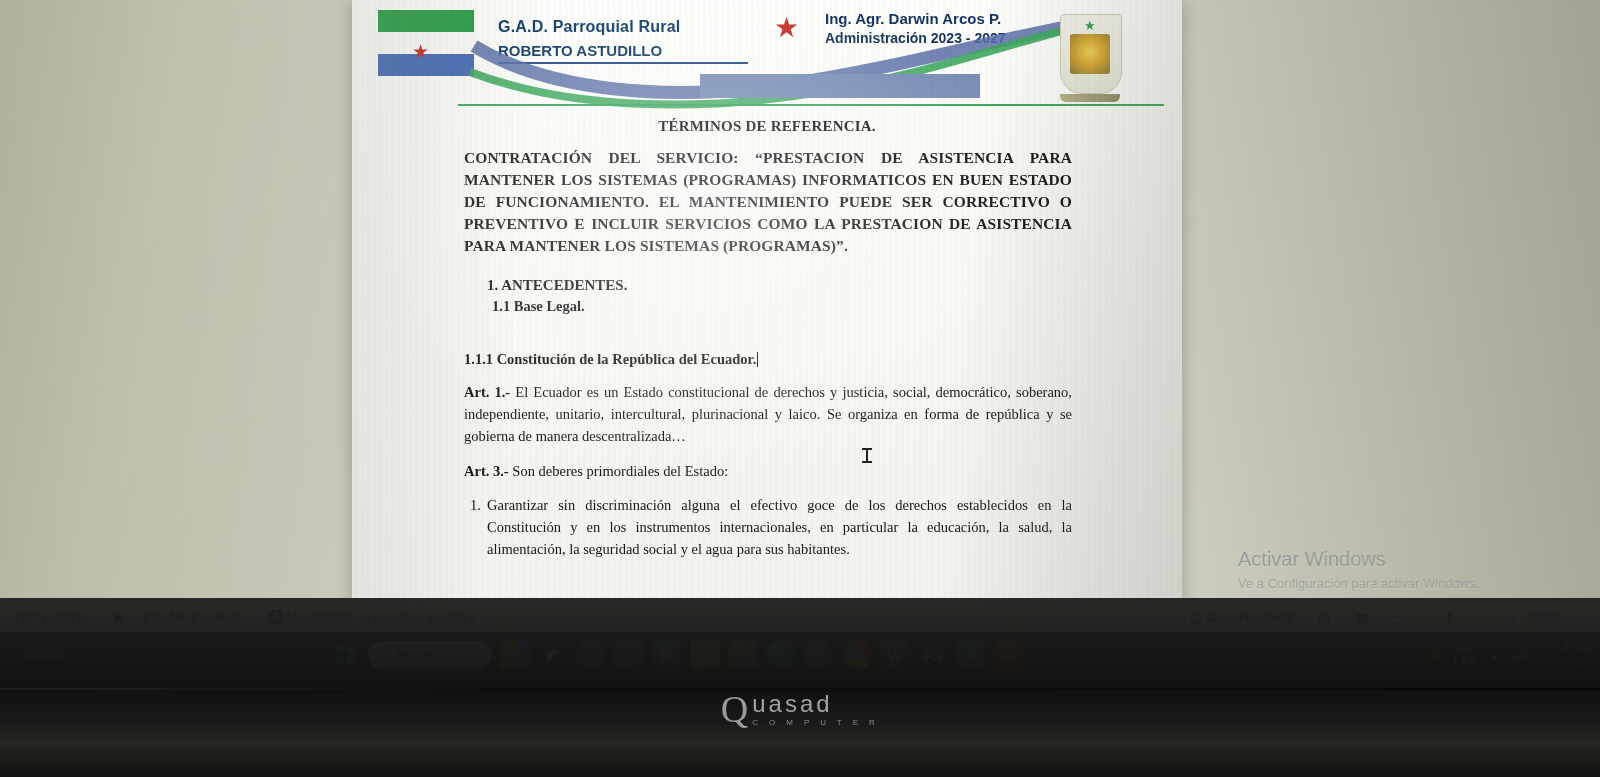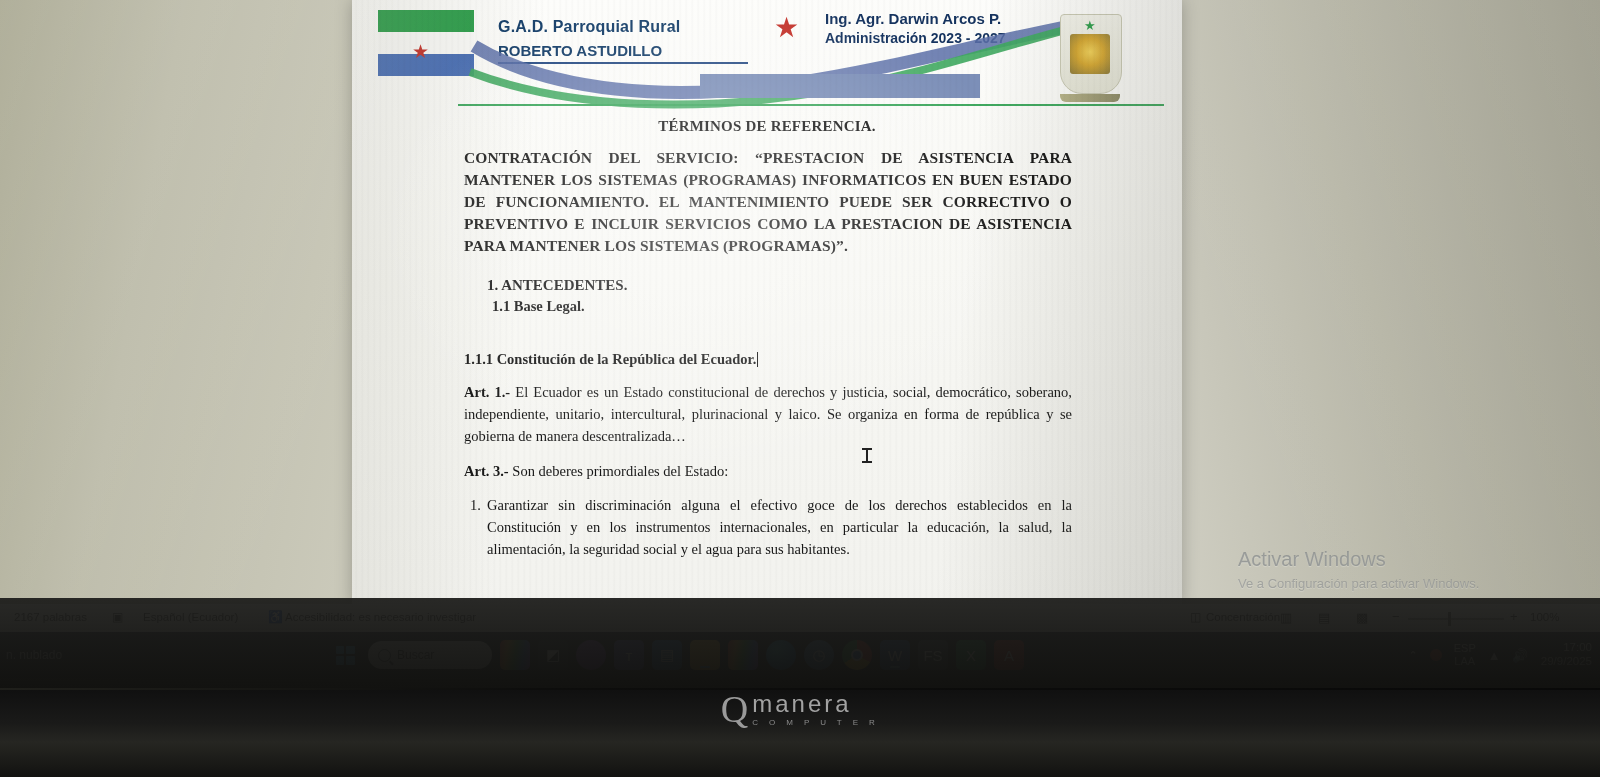--- a/index.html
+++ b/index.html
@@ -519,18 +519,18 @@
       <span>29/9/2025</span>
     </span>
   </div>
 
   <div class="monitor-glow"></div>
   <div class="deskbottom"></div>
 
   <div class="brand">
     <span class="q">Q</span>
     <span class="bt">
-      <span class="b1">manera</span>
+      <span class="b1">uasad</span>
       <span class="b2">C O M P U T E R</span>
     </span>
   </div>
 
 </div>
 
 </body></html>

